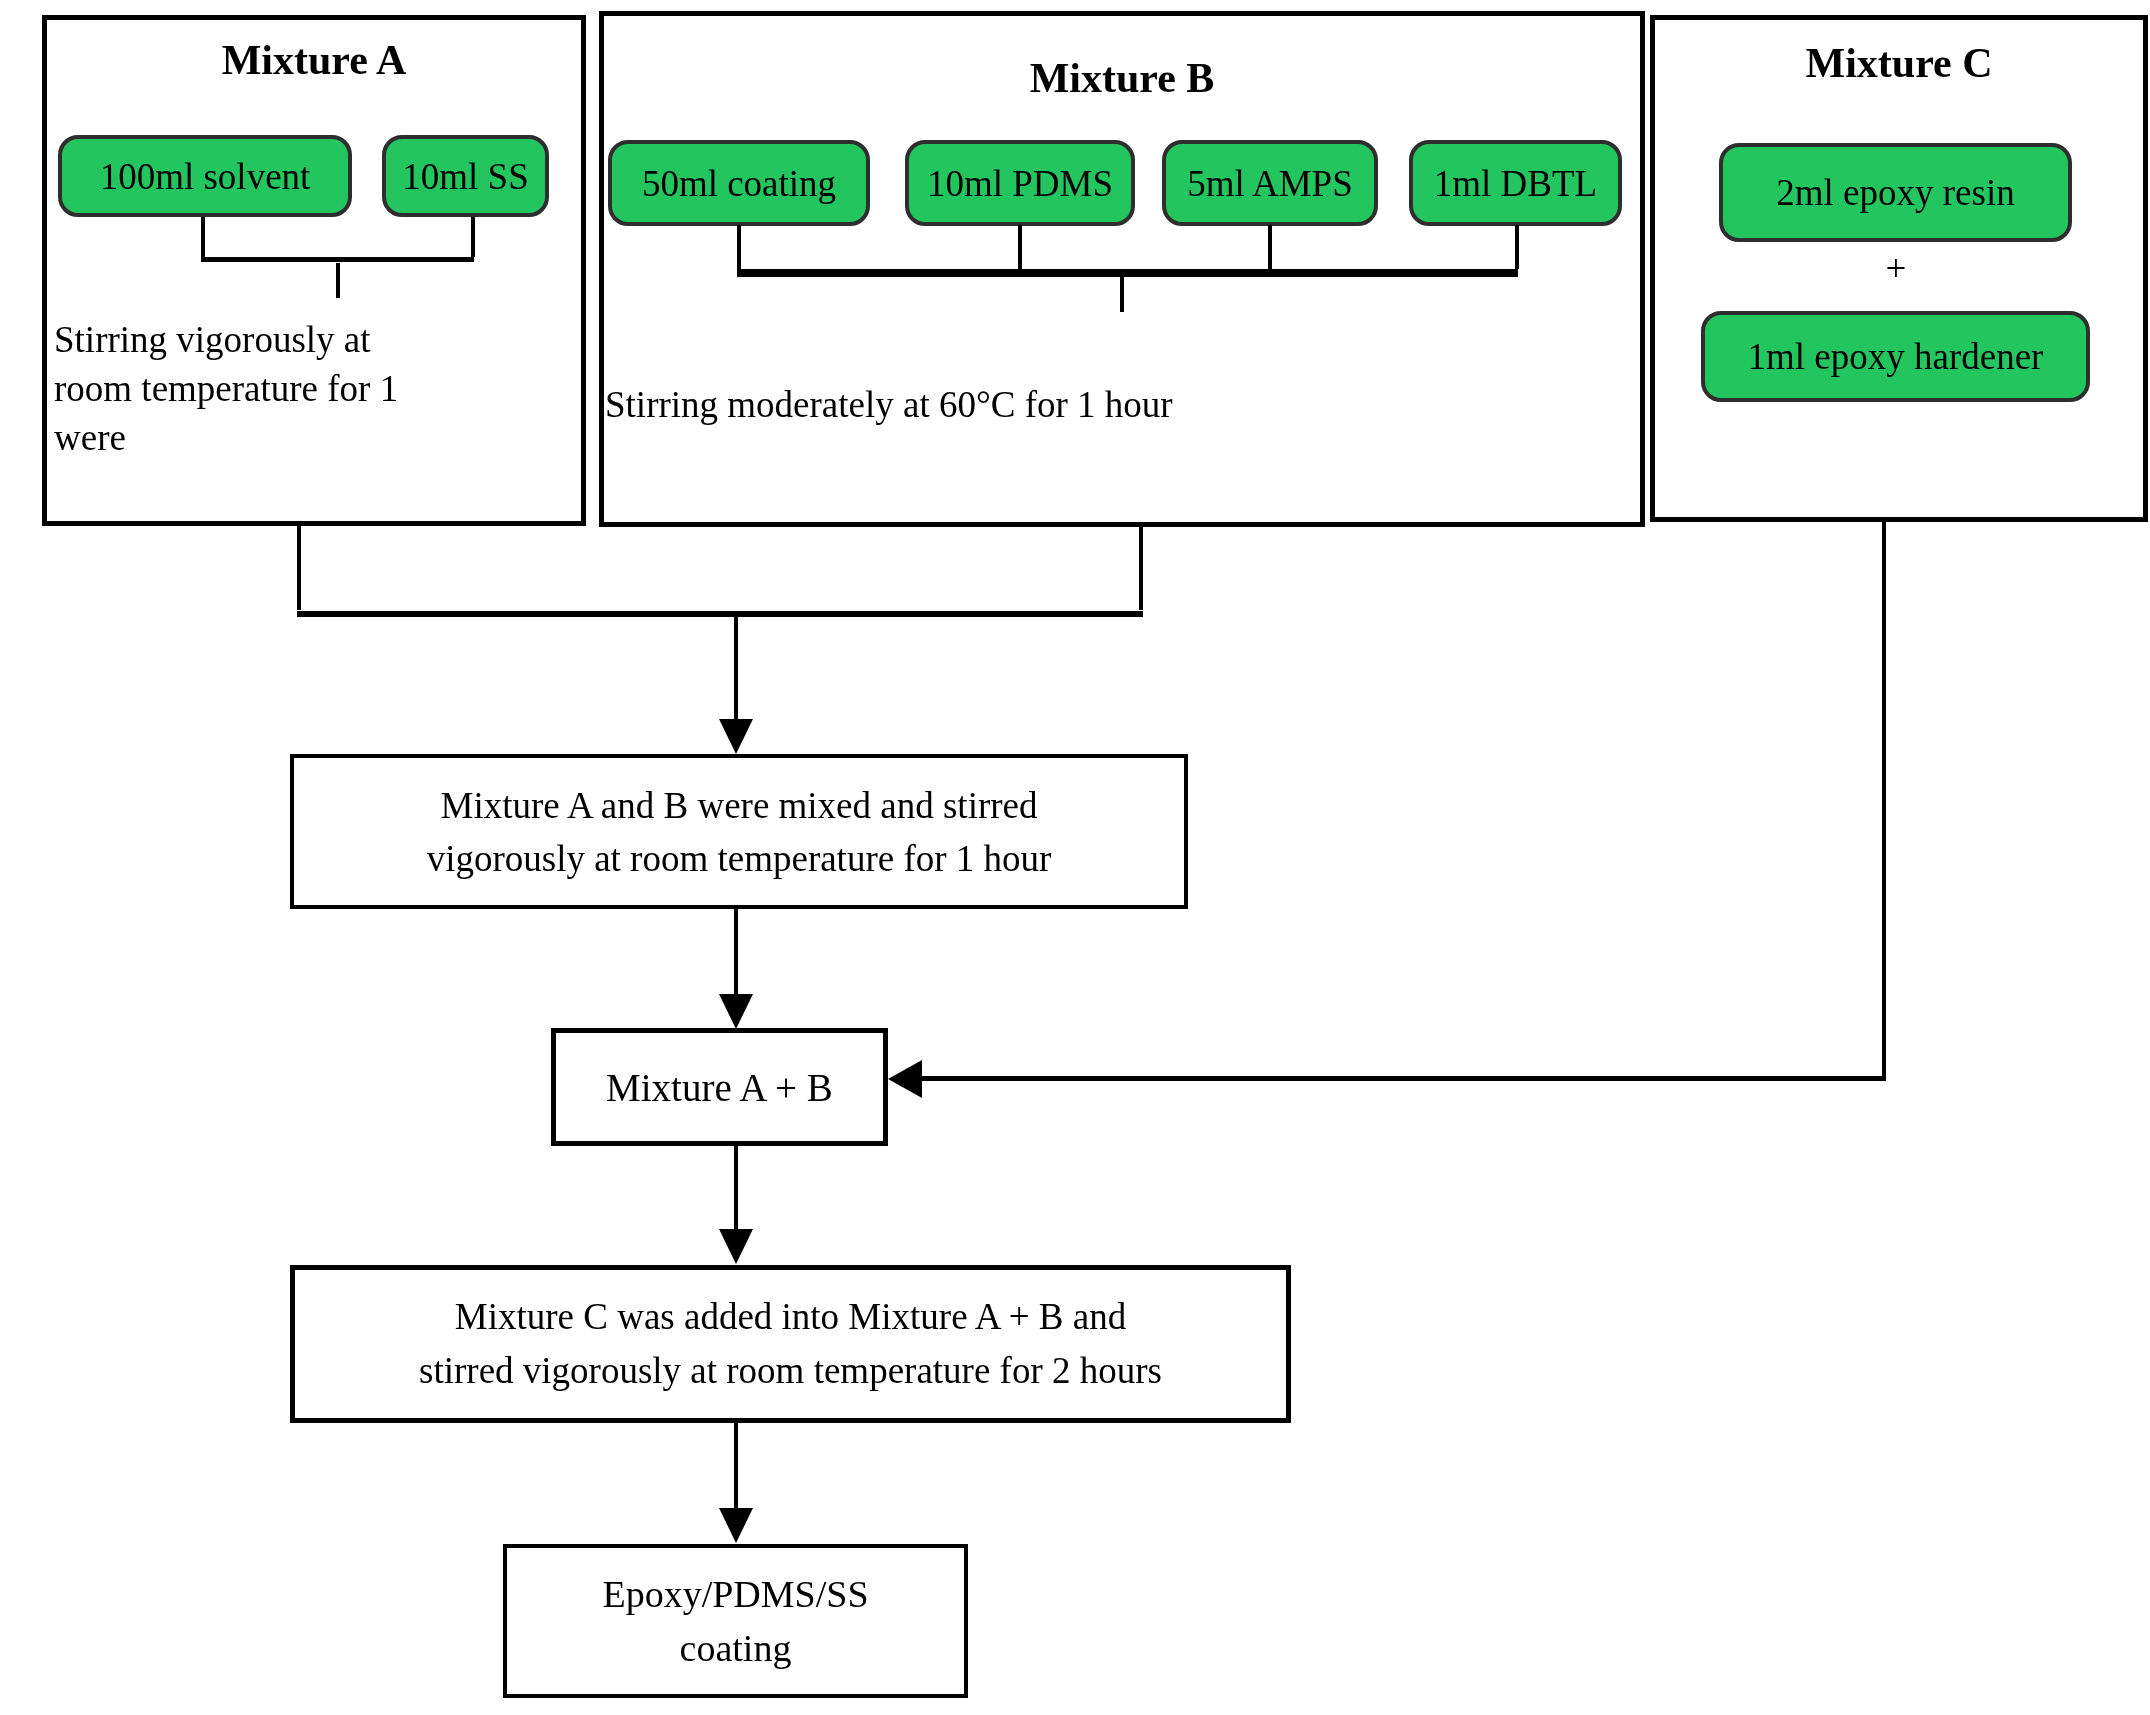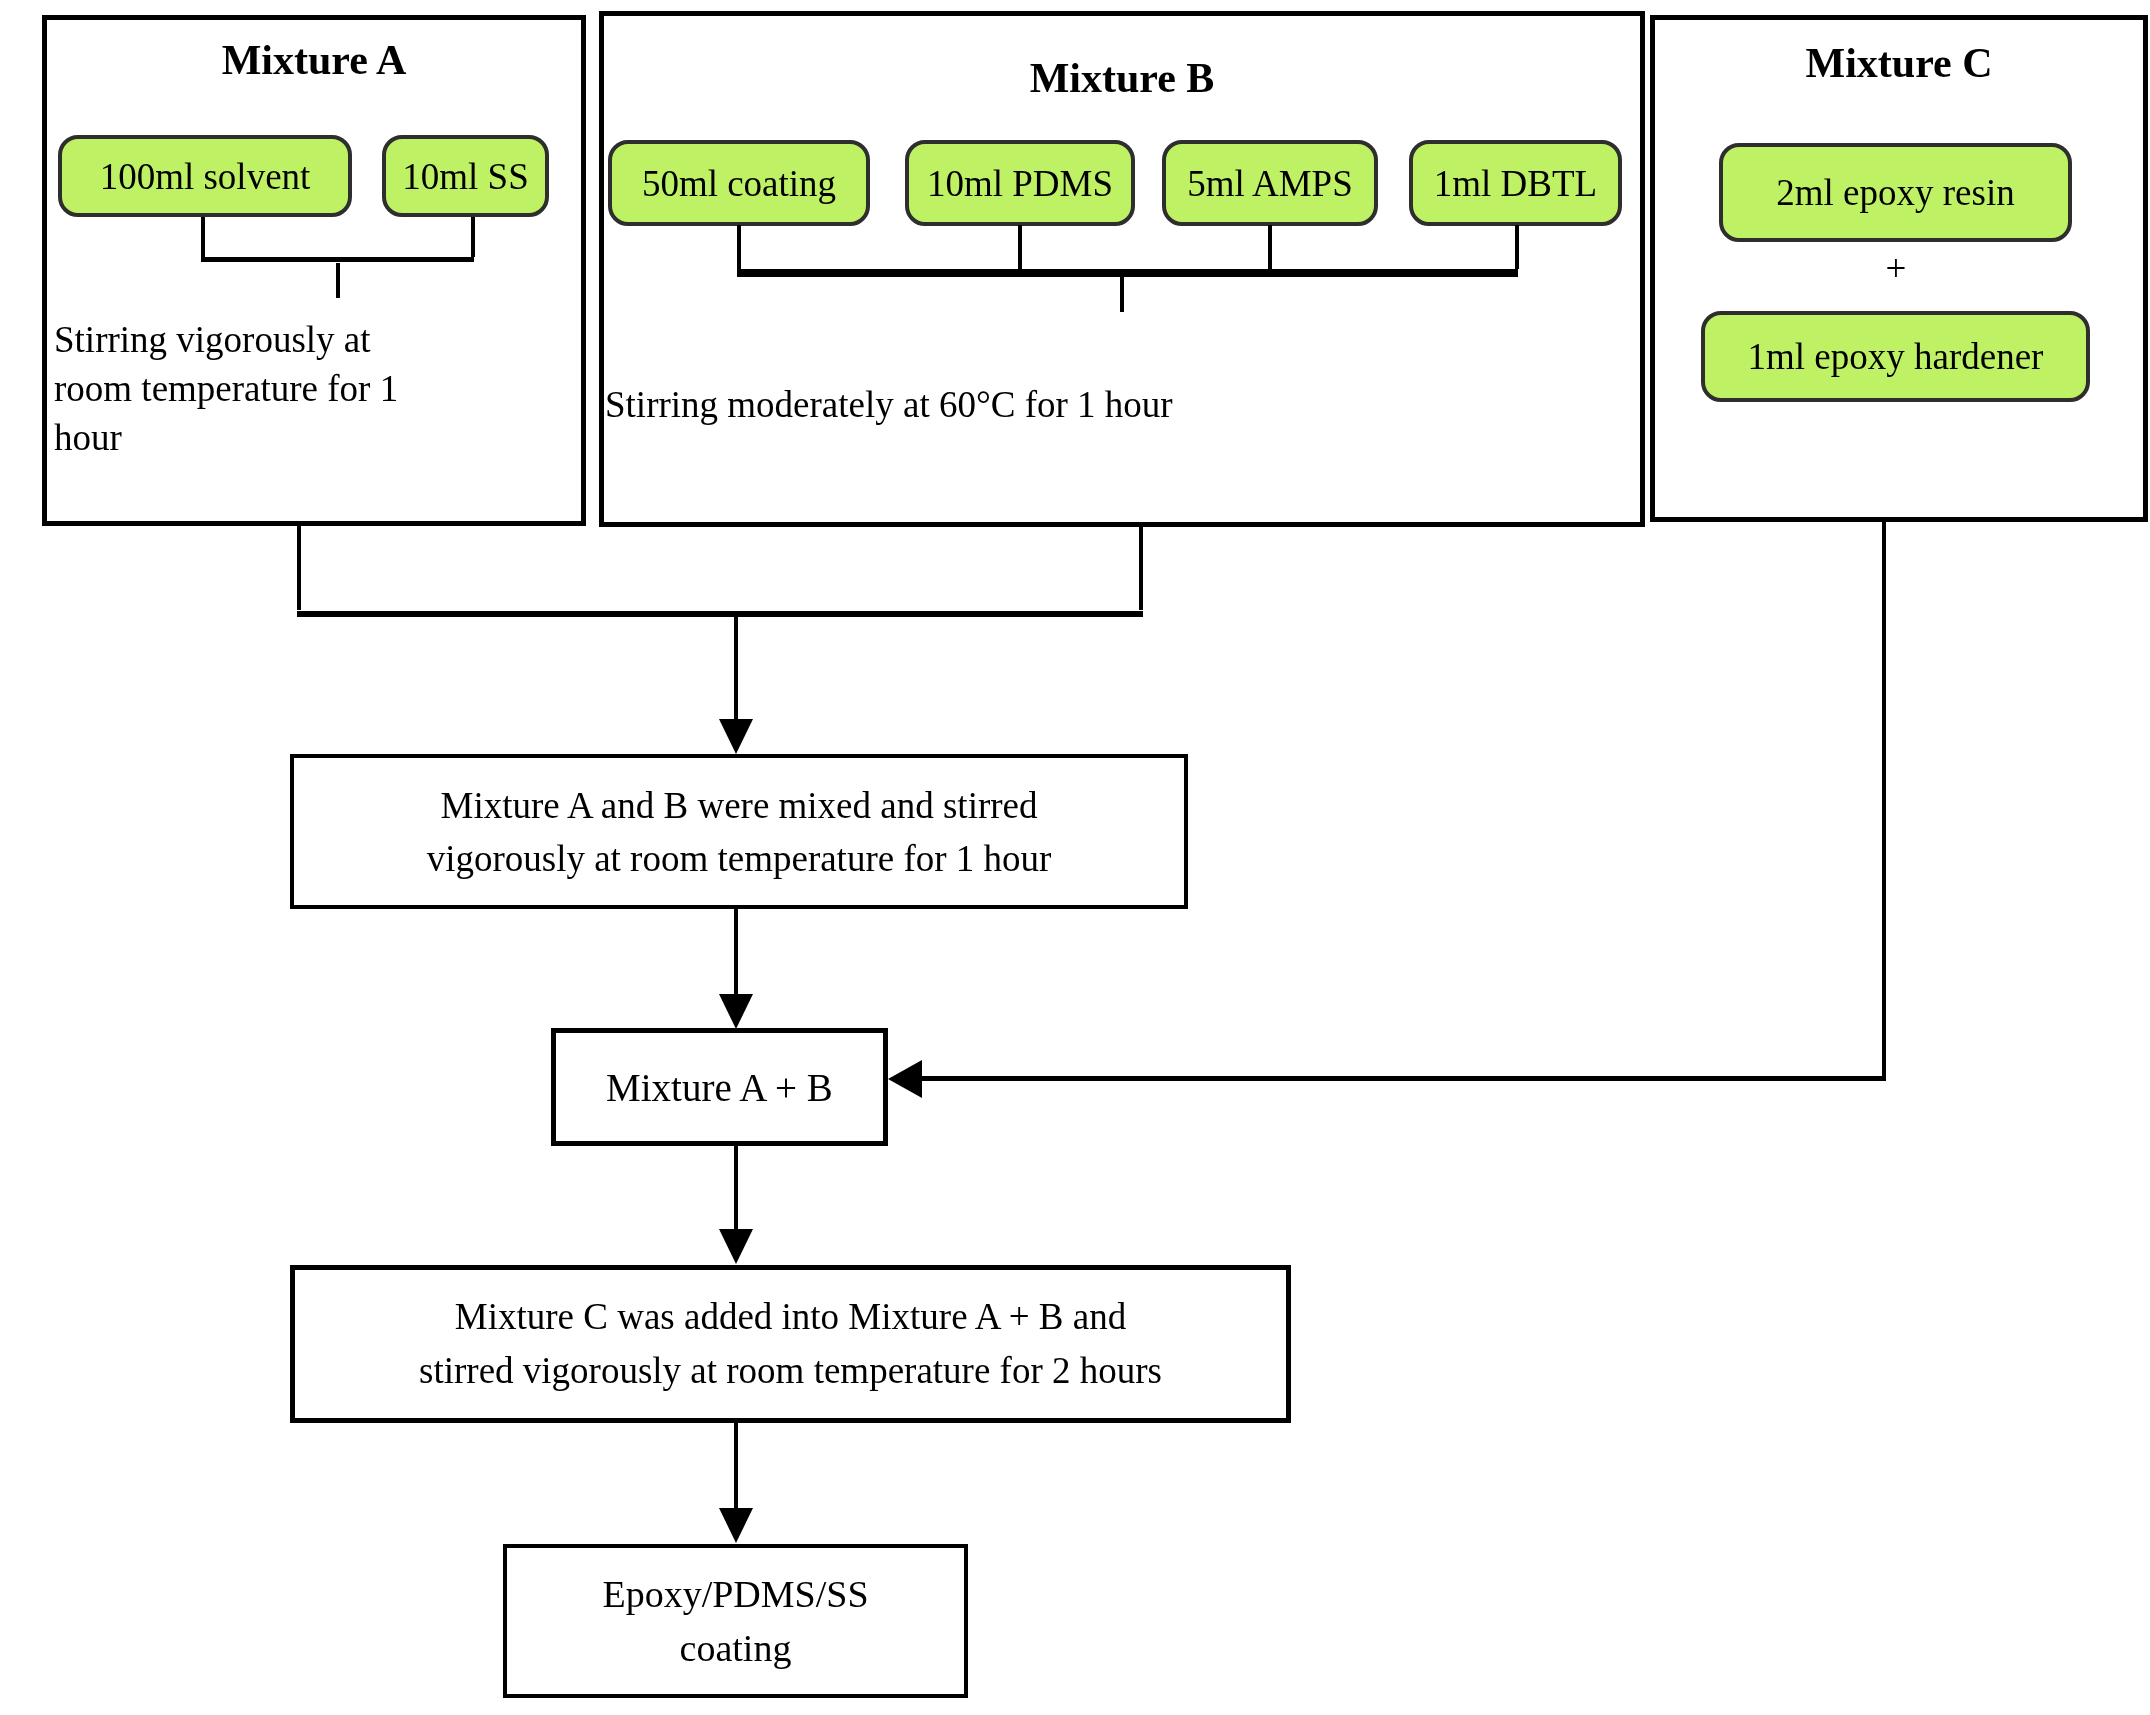--- a/index.html
+++ b/index.html
@@ -15,21 +15,21 @@
   .outer{
     position:absolute;box-sizing:border-box;
     border:5.9px solid #000;background:#fff;
   }
   .mix-title{
     position:absolute;box-sizing:border-box;
     text-align:center;font-weight:bold;font-size:42px;line-height:42px;
   }
   .pill{
     position:absolute;box-sizing:border-box;
-    border:4.1px solid #2e2e2e;border-radius:20px;background:#bef264;
+    border:4.1px solid #2e2e2e;border-radius:20px;background:#22c55e;
     display:flex;align-items:center;justify-content:center;
     font-size:37px;text-align:left;white-space:nowrap;
   }
   .vline,.hline{position:absolute;background:#000;}
   .step-box{
     position:absolute;box-sizing:border-box;
     border:4.7px solid #000;background:#fff;
     display:flex;flex-direction:column;align-items:center;justify-content:center;
     text-align:center;font-size:37px;line-height:53px;
   }
@@ -63,21 +63,21 @@
   <div class="pill" style="left:374px;top:135px;width:167px;height:82px;margin-left:8px;">10ml SS</div>
 
   <div class="vline" style="left:201px;top:217px;width:3.5px;height:40px;"></div>
   <div class="vline" style="left:471px;top:217px;width:3.5px;height:40px;"></div>
   <div class="hline" style="left:201px;top:257px;width:273px;height:5.3px;"></div>
   <div class="vline" style="left:336px;top:263px;width:3.5px;height:35px;"></div>
 
   <div class="proc-text" style="left:54px;top:315px;width:520px;">
     <div>Stirring vigorously at</div>
     <div>room temperature for 1</div>
-    <div>hour</div>
+    <div>were</div>
   </div>
 
   <div class="outer" style="left:599px;top:10.6px;width:1046px;height:516px;"></div>
   <div class="mix-title" style="left:599px;top:57px;width:1046px;">Mixture B</div>
 
   <div class="pill" style="left:608px;top:140px;width:262px;height:86px;">50ml coating</div>
   <div class="pill" style="left:905px;top:140px;width:230px;height:86px;">10ml PDMS</div>
   <div class="pill" style="left:1162px;top:140px;width:216px;height:86px;">5ml AMPS</div>
   <div class="pill" style="left:1409px;top:140px;width:213px;height:86px;">1ml DBTL</div>
 

